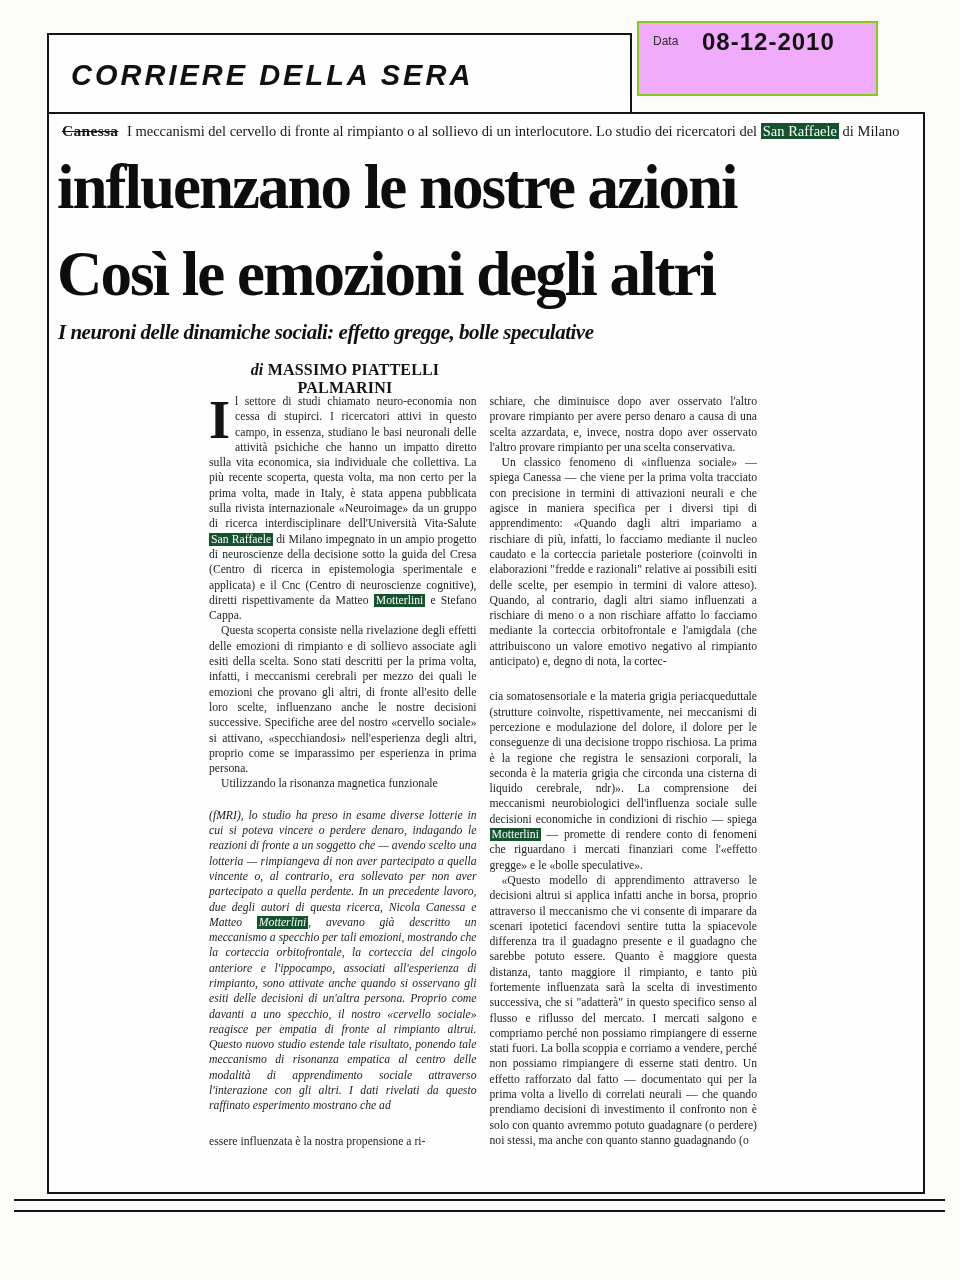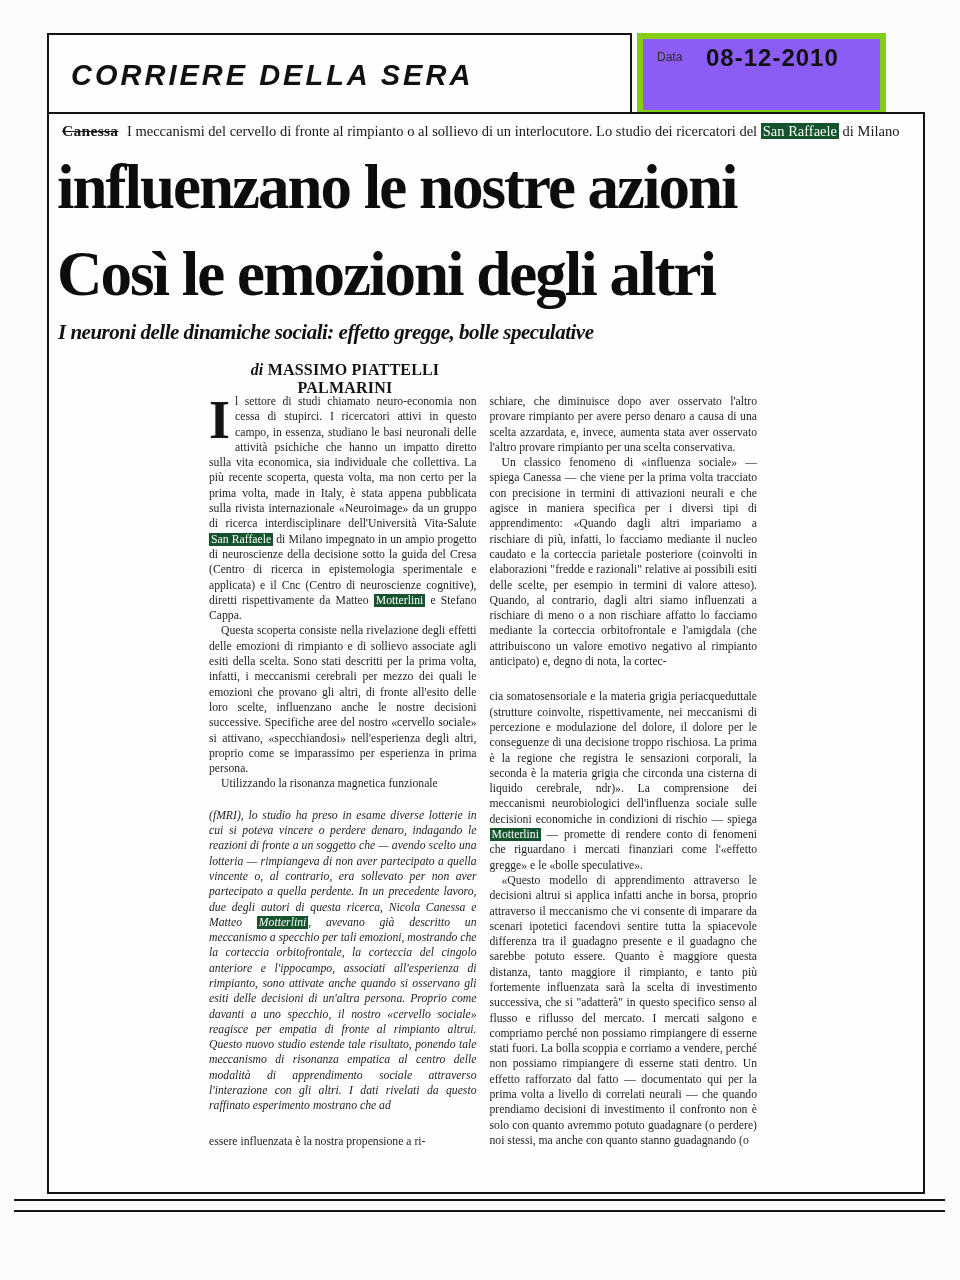--- a/index.html
+++ b/index.html
@@ -18,22 +18,22 @@
     border:2px solid #141414; background:#fefefe;
   }
   .masthead {
     position:absolute; left:22px; top:24px;
     font-family:Liberation Sans, sans-serif;
     font-weight:bold; font-style:italic;
     font-size:29px; letter-spacing:3px; color:#111;
     white-space:nowrap;
   }
   .date-box {
-    position:absolute; left:637px; top:33px; width:237px; height:71px;
-    border:6px solid #84cc16; background:#8b5cf6;
+    position:absolute; left:637px; top:21px; width:237px; height:71px;
+    border:2px solid #84cc16; background:#f0abfc;
   }
   .date-label {
     position:absolute; left:14px; top:11px;
     font-family:"Liberation Sans", sans-serif;
     font-size:12px; color:#2e2e2e;
   }
   .date-value {
     position:absolute; left:63px; top:5px;
     font-family:"Liberation Sans", sans-serif;
     font-size:24px; font-weight:bold; letter-spacing:1px; color:#111;
@@ -134,21 +134,21 @@
 
       <div class="col">
         <p><span class="dropcap">I</span><span>l settore di studi chiamato neuro-economia non cessa di stupirci. I ricercatori attivi in questo campo, in essenza, studiano le basi neuronali delle attività psichiche che hanno un impatto diretto sulla vita economica, sia individuale che collettiva. La più recente scoperta, questa volta, ma non certo per la prima volta, made in Italy, è stata appena pubblicata sulla rivista internazionale «Neuroimage» da un gruppo di ricerca interdisciplinare dell'Università Vita-Salute </span><span class="hl">San Raffaele</span><span> di Milano impegnato in un ampio progetto di neuroscienze della decisione sotto la guida del Cresa (Centro di ricerca in epistemologia sperimentale e applicata) e il Cnc (Centro di neuroscienze cognitive), diretti rispettivamente da Matteo </span><span class="hl">Motterlini</span><span> e Stefano Cappa.</span></p>
         <p class="indent">Questa scoperta consiste nella rivelazione degli effetti delle emozioni di rimpianto e di sollievo associate agli esiti della scelta. Sono stati descritti per la prima volta, infatti, i meccanismi cerebrali per mezzo dei quali le emozioni che provano gli altri, di fronte all'esito delle loro scelte, influenzano anche le nostre decisioni successive. Specifiche aree del nostro «cervello sociale» si attivano, «specchiandosi» nell'esperienza degli altri, proprio come se imparassimo per esperienza in prima persona.</p>
         <p class="indent">Utilizzando la risonanza magnetica funzionale</p>
         <p class="gap-sm"><span>(fMRI), lo studio ha preso in esame diverse lotterie in cui si poteva vincere o perdere denaro, indagando le reazioni di fronte a un soggetto che — avendo scelto una lotteria — rimpiangeva di non aver partecipato a quella vincente o, al contrario, era sollevato per non aver partecipato a quella perdente. In un precedente lavoro, due degli autori di questa ricerca, Nicola Canessa e Matteo </span><span class="hl">Motterlini</span><span>, avevano già descritto un meccanismo a specchio per tali emozioni, mostrando che la corteccia orbitofrontale, la corteccia del cingolo anteriore e l'ippocampo, associati all'esperienza di rimpianto, sono attivate anche quando si osservano gli esiti delle decisioni di un'altra persona. Proprio come davanti a uno specchio, il nostro «cervello sociale» reagisce per empatia di fronte al rimpianto altrui. Questo nuovo studio estende tale risultato, ponendo tale meccanismo di risonanza empatica al centro delle modalità di apprendimento sociale attraverso l'interazione con gli altri. I dati rivelati da questo raffinato esperimento mostrano che ad</span></p>
         <p class="gap-md">essere influenzata è la nostra propensione a ri-</p>
       </div>
 
       <div class="col">
-        <p>schiare, che diminuisce dopo aver osservato l'altro provare rimpianto per avere perso denaro a causa di una scelta azzardata, e, invece, aumenta stata aver osservato l'altro provare rimpianto per una scelta conservativa.</p>
+        <p>schiare, che diminuisce dopo aver osservato l'altro provare rimpianto per avere perso denaro a causa di una scelta azzardata, e, invece, nostra dopo aver osservato l'altro provare rimpianto per una scelta conservativa.</p>
         <p class="indent">Un classico fenomeno di «influenza sociale» — spiega Canessa — che viene per la prima volta tracciato con precisione in termini di attivazioni neurali e che agisce in maniera specifica per i diversi tipi di apprendimento: «Quando dagli altri impariamo a rischiare di più, infatti, lo facciamo mediante il nucleo caudato e la corteccia parietale posteriore (coinvolti in elaborazioni "fredde e razionali" relative ai possibili esiti delle scelte, per esempio in termini di valore atteso). Quando, al contrario, dagli altri siamo influenzati a rischiare di meno o a non rischiare affatto lo facciamo mediante la corteccia orbitofrontale e l'amigdala (che attribuiscono un valore emotivo negativo al rimpianto anticipato) e, degno di nota, la cortec-</p>
         <p class="gap-md"><span>cia somatosensoriale e la materia grigia periacqueduttale (strutture coinvolte, rispettivamente, nei meccanismi di percezione e modulazione del dolore, il dolore per le conseguenze di una decisione troppo rischiosa. La prima è la regione che registra le sensazioni corporali, la seconda è la materia grigia che circonda una cisterna di liquido cerebrale, ndr)». La comprensione dei meccanismi neurobiologici dell'influenza sociale sulle decisioni economiche in condizioni di rischio — spiega </span><span class="hl">Motterlini</span><span> — promette di rendere conto di fenomeni che riguardano i mercati finanziari come l'«effetto gregge» e le «bolle speculative».</span></p>
         <p class="indent">«Questo modello di apprendimento attraverso le decisioni altrui si applica infatti anche in borsa, proprio attraverso il meccanismo che vi consente di imparare da scenari ipotetici facendovi sentire tutta la spiacevole differenza tra il guadagno presente e il guadagno che sarebbe potuto essere. Quanto è maggiore questa distanza, tanto maggiore il rimpianto, e tanto più fortemente influenzata sarà la scelta di investimento successiva, che si "adatterà" in questo specifico senso al flusso e riflusso del mercato. I mercati salgono e compriamo perché non possiamo rimpiangere di esserne stati fuori. La bolla scoppia e corriamo a vendere, perché non possiamo rimpiangere di esserne stati dentro. Un effetto rafforzato dal fatto — documentato qui per la prima volta a livello di correlati neurali — che quando prendiamo decisioni di investimento il confronto non è solo con quanto avremmo potuto guadagnare (o perdere) noi stessi, ma anche con quanto stanno guadagnando (o</p>
       </div>
 
     </div>
   </div>
 
   <div class="bottom-band"></div>
 

